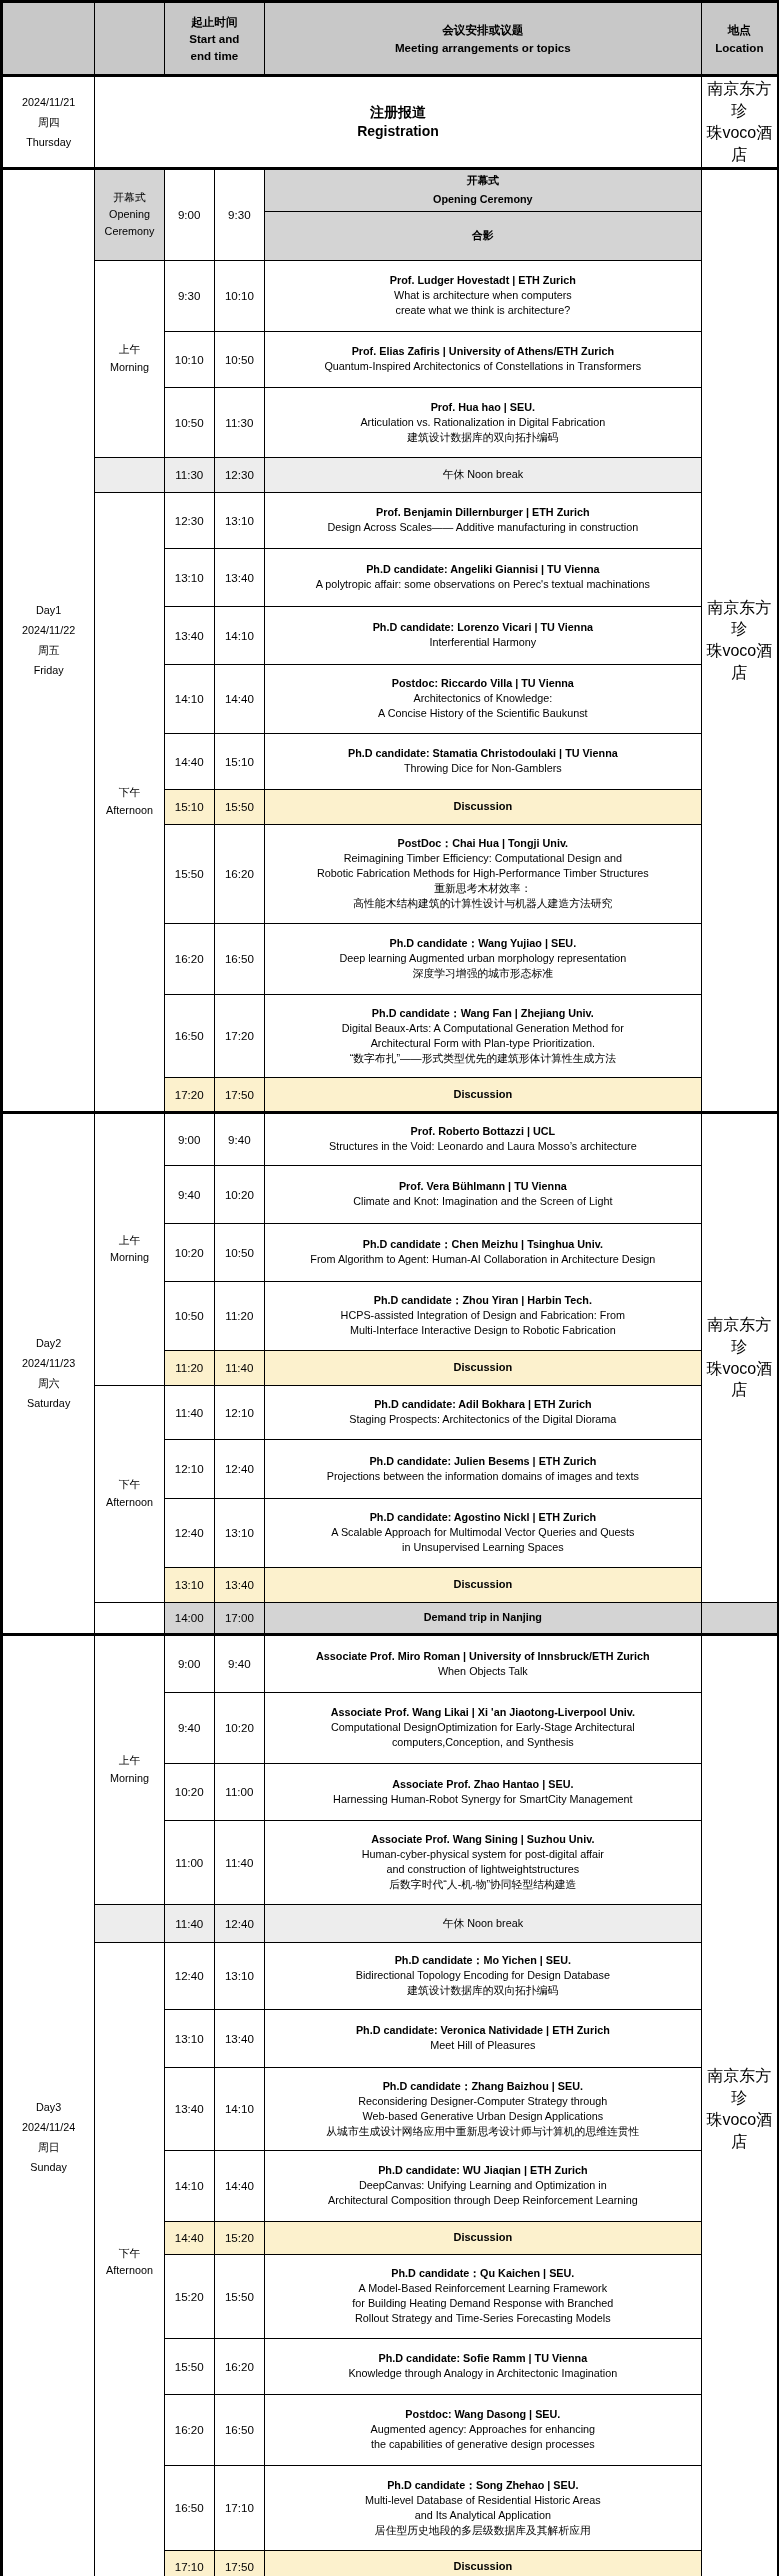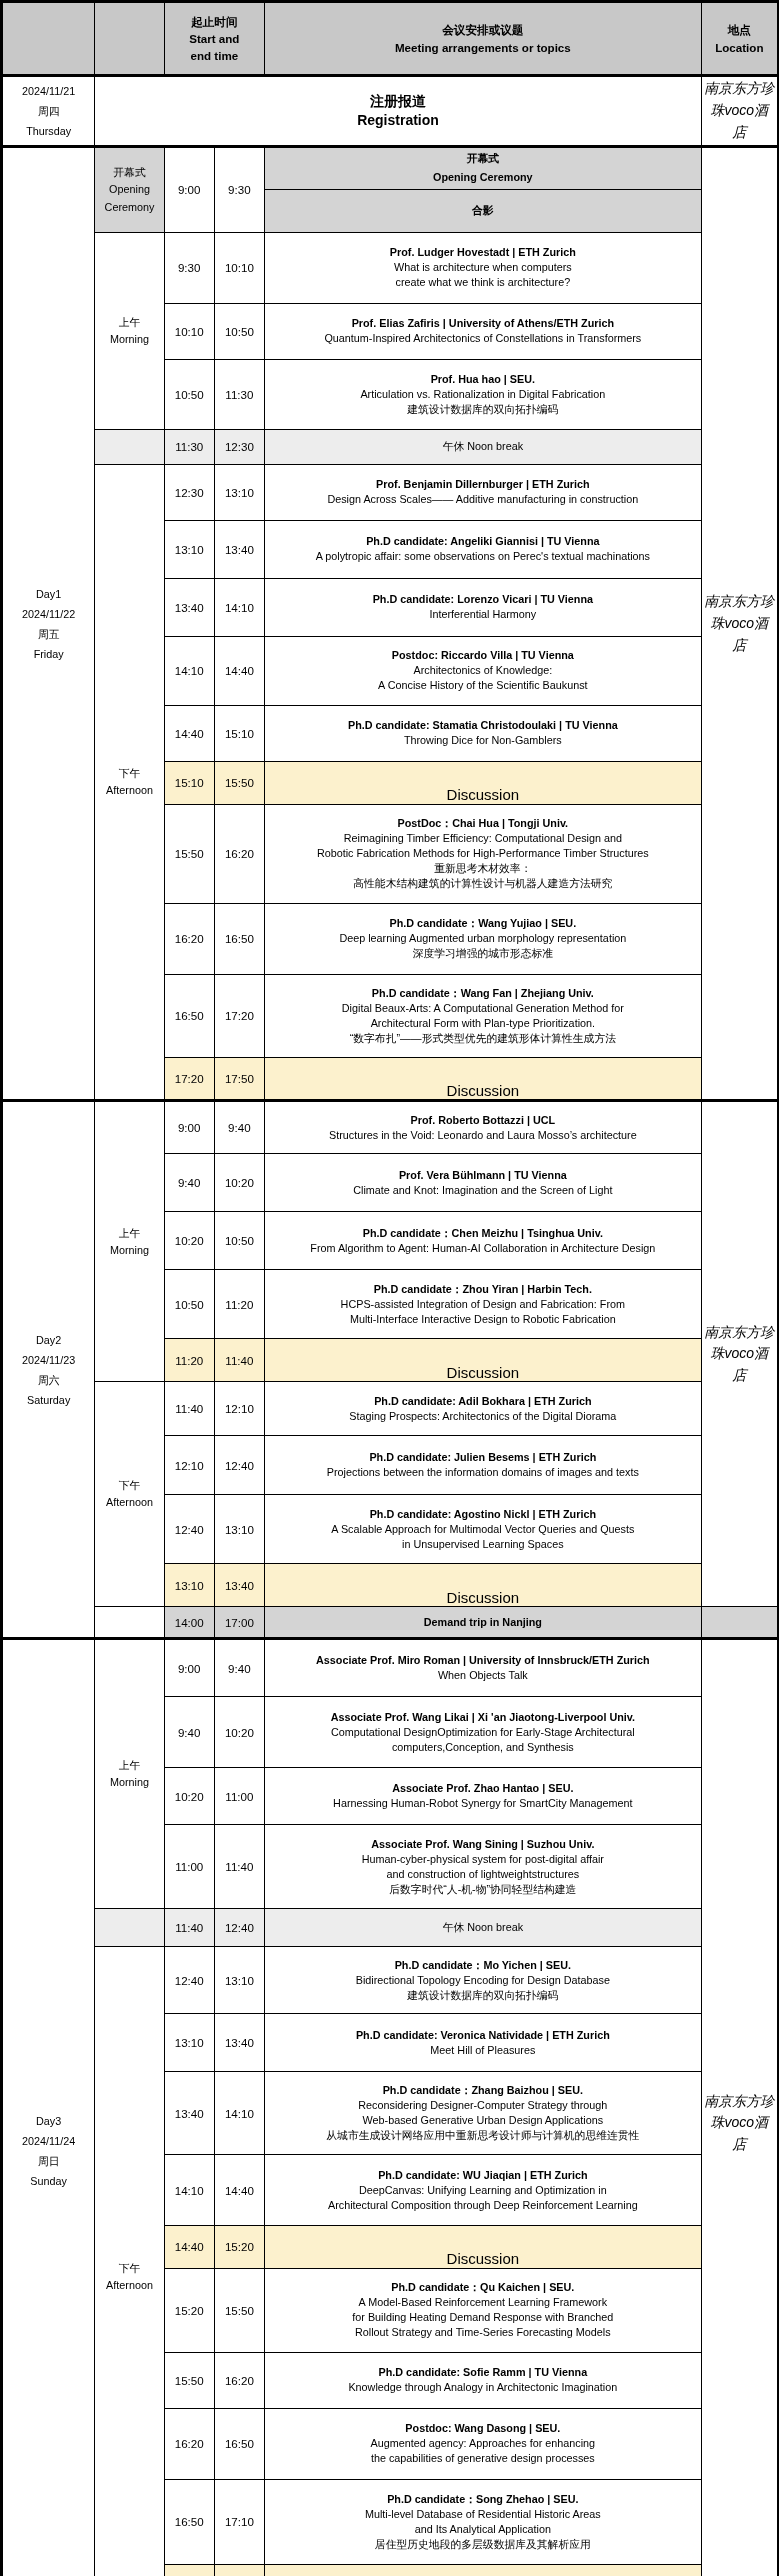--- a/index.html
+++ b/index.html
@@ -9,28 +9,28 @@
   table{border-collapse:collapse;table-layout:fixed;width:780px;border:3.6px solid #000;}
   td{border:1.4px solid #000;text-align:center;vertical-align:middle;padding:1.4px 2.2px;font-size:10.8px;line-height:15px;overflow:hidden;}
   tr.hb > td{border-bottom:3.6px solid #000;}
   tr.day-top > td{border-top:3.6px solid #000;}
   .hdr{background:#c8c8c8;}
   .gray{background:#d4d4d4;}
   .lightgray{background:#ededed;}
   .yellow{background:#fcf1cd;}
   .header-cell div{font-weight:bold;font-size:11.6px;line-height:17.3px;}
   .date-cell div{line-height:20px;font-size:10.8px;}
-  .loc-cell div{line-height:21.7px;font-size:14px;font-style:italic;}
+  .loc-cell div{line-height:21.7px;font-size:16px;}
   .session-cell div{line-height:17.3px;font-size:10.8px;}
   .time-cell{font-size:11.6px;}
   .speaker{font-weight:bold;}
   .title-en{}
   .title-zh{font-style:normal;}
   .bold-line{font-weight:bold;line-height:19px;}
-  .discussion{font-weight:normal;font-size:15px;margin-top:24px;}
+  .discussion{font-weight:bold;font-size:11px;}
   .reg-cell div{font-weight:bold;line-height:19px;font-size:14px;}
 </style>
 </head>
 <body>
 
 <div id="wrap">
   <table>
     <colgroup>
       <col style="width:93px">
         <col style="width:69px">
@@ -92,21 +92,21 @@
           </td>
           <td class="gray">
             <div class="bold-line">开幕式</div>
             <div class="bold-line">Opening Ceremony</div>
           </td>
           <td class="loc-cell" rowspan="16">
             <div>南京东方珍</div>
             <div>珠voco酒店</div>
           </td>
         </tr>
-        <tr style="height: 43px;">
+        <tr style="height: 49px;">
           <td class="gray">
             <div class="bold-line">合影</div>
           </td>
         </tr>
         <tr style="height: 71px;">
           <td class="session-cell" rowspan="3">
             <div>上午</div>
             <div>Morning</div>
           </td>
           <td class="time-cell">

